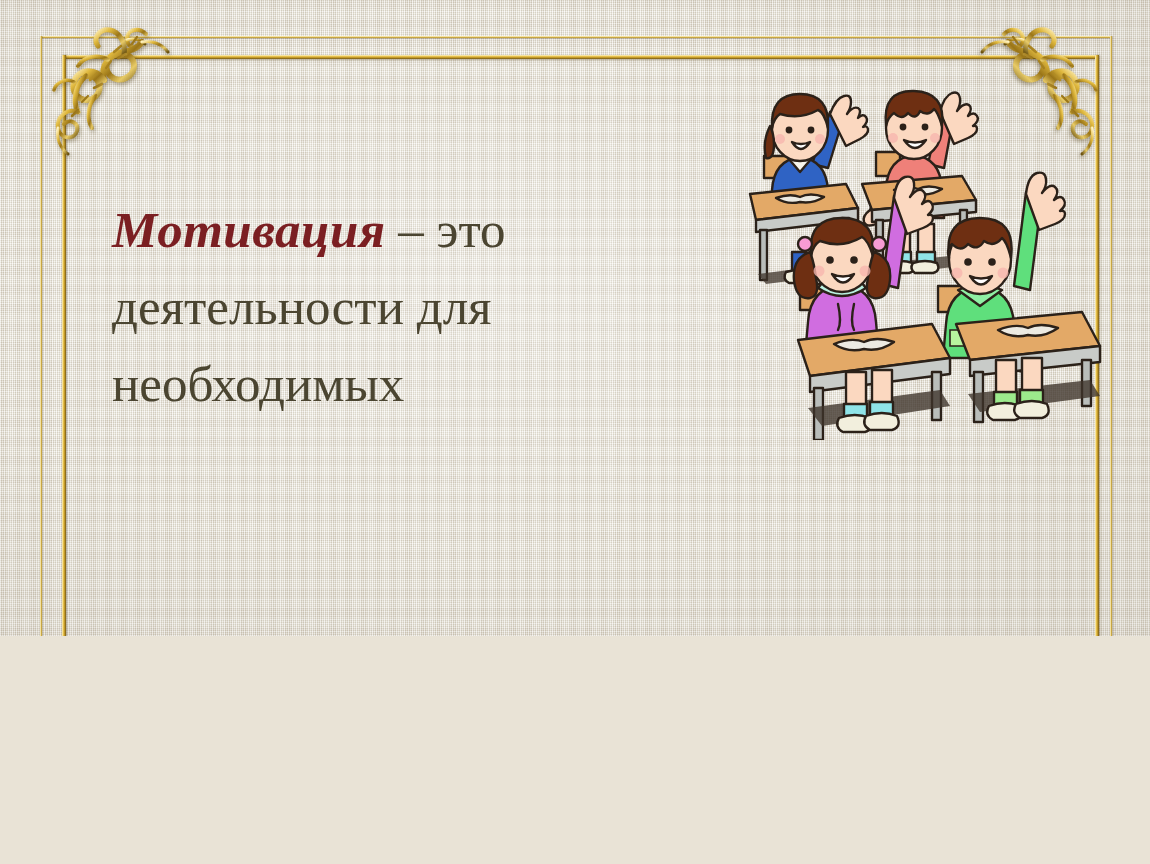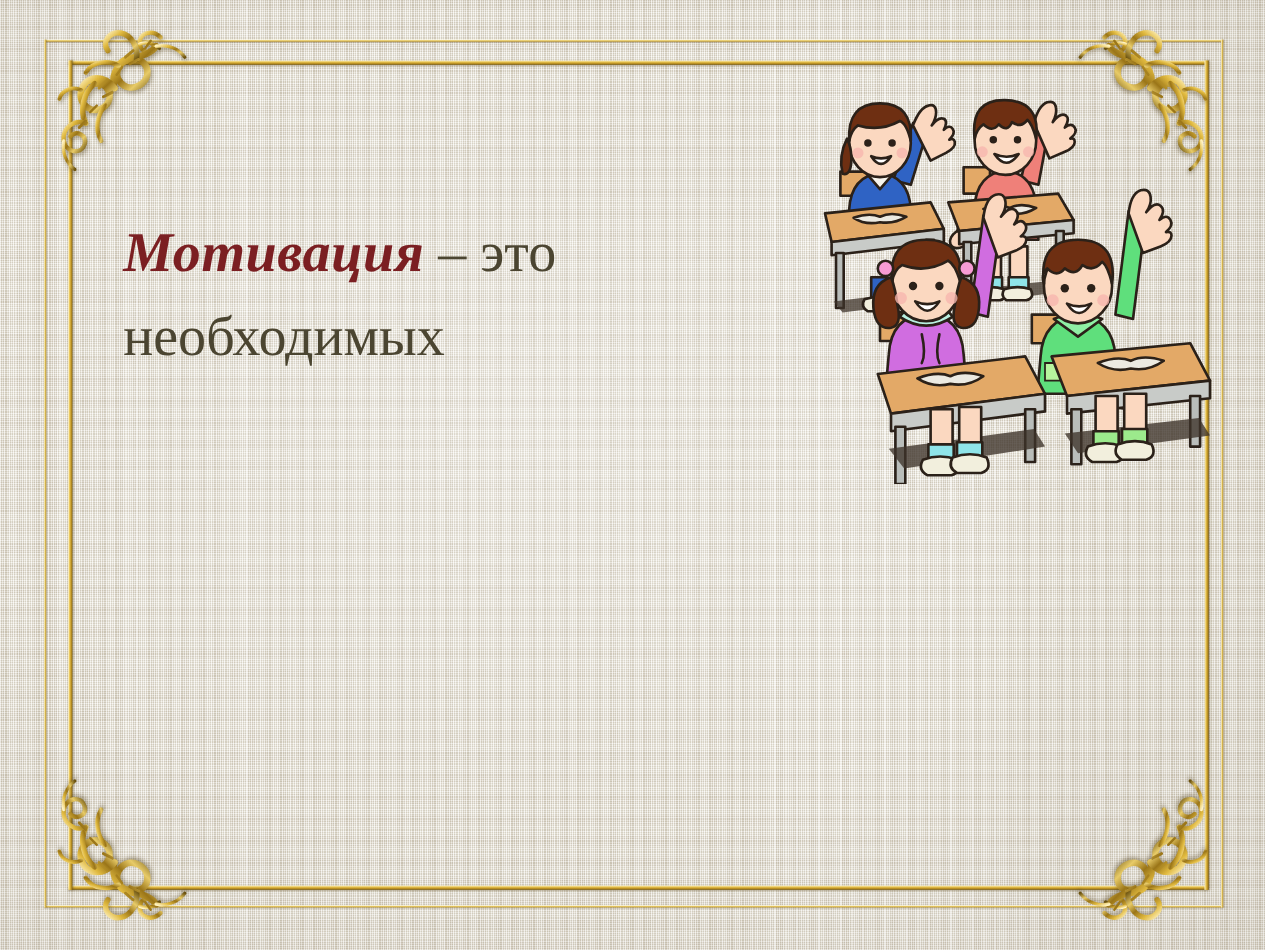--- a/index.html
+++ b/index.html
@@ -3,21 +3,21 @@
 <meta charset="utf-8">
 <title>Slide</title>
 <style>
   html,body{margin:0;padding:0;}
   body{
     width:1150px;height:864px;overflow:hidden;
     font-family:"Liberation Serif", serif;
     background:#e9e3d6;
   }
   .slide{
-    position:relative;width:1150px;height:864px;overflow:hidden;
+    position:relative;width:1150px;height:636px;overflow:hidden;
     background-color:#0ea5e9;
   }
   
   .texture{
     position:absolute;inset:0;
     background-color:#e9e4d7;
     background-image:
       repeating-linear-gradient(90deg, rgba(255,255,255,.55) 0px, rgba(255,255,255,.55) 1px, rgba(172,162,142,.22) 1px, rgba(172,162,142,.22) 2px, rgba(255,255,255,.30) 2px, rgba(255,255,255,.30) 3px, rgba(150,140,120,.14) 3px, rgba(150,140,120,.14) 4px),
       repeating-linear-gradient(0deg, rgba(255,255,255,.50) 0px, rgba(255,255,255,.50) 1px, rgba(172,162,142,.20) 1px, rgba(172,162,142,.20) 2px, rgba(255,255,255,.28) 2px, rgba(255,255,255,.28) 3px, rgba(150,140,120,.13) 3px, rgba(150,140,120,.13) 4px),
       repeating-linear-gradient(90deg, rgba(160,150,130,.10) 0px, rgba(160,150,130,.10) 7px, rgba(255,255,255,.12) 7px, rgba(255,255,255,.12) 15px),
@@ -358,16 +358,17 @@
       <path class="ol skin" d="M280,286 h20 v36 h-20 z"></path>
       <path class="ol sock-g" d="M252,320 h23 v16 h-23 z"></path>
       <path class="ol sock-g" d="M278,318 h23 v16 h-23 z"></path>
       <path class="ol shoe" d="M247,334 q16,-6 31,0 q5,11 -5,14 h-22 q-9,-5 -4,-14 z"></path>
       <path class="ol shoe" d="M274,332 q16,-6 31,0 q5,11 -5,14 h-22 q-9,-5 -4,-14 z"></path>
     </g>
   </svg>
 
   <div class="text-block">
     <div class="body-line"><span class="kw">Мотивация</span><span> – </span><span>это</span></div>
+    <div class="body-line">деятельности для</div>
     <div class="body-line">необходимых</div>
   </div>
 
 </div>
 
 </body></html>

